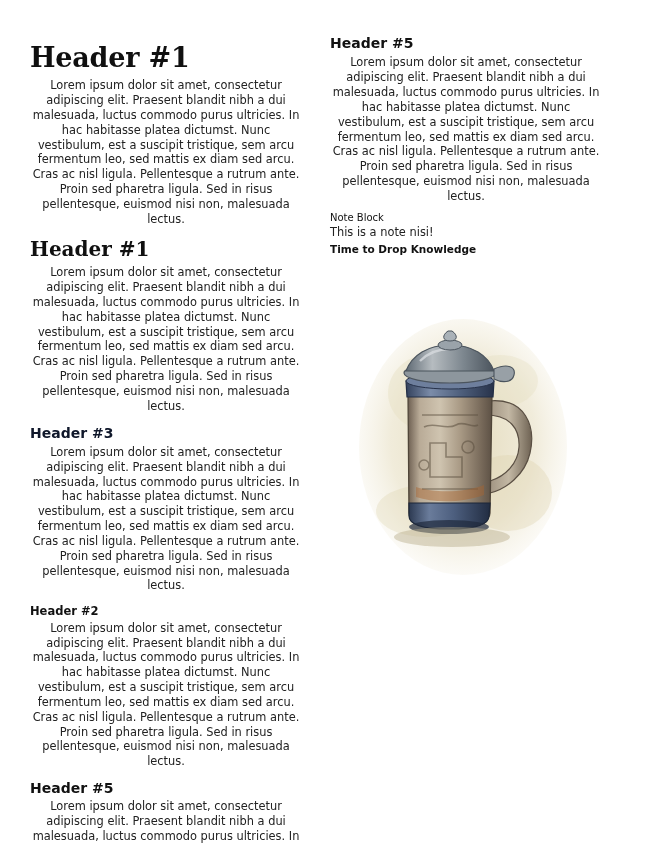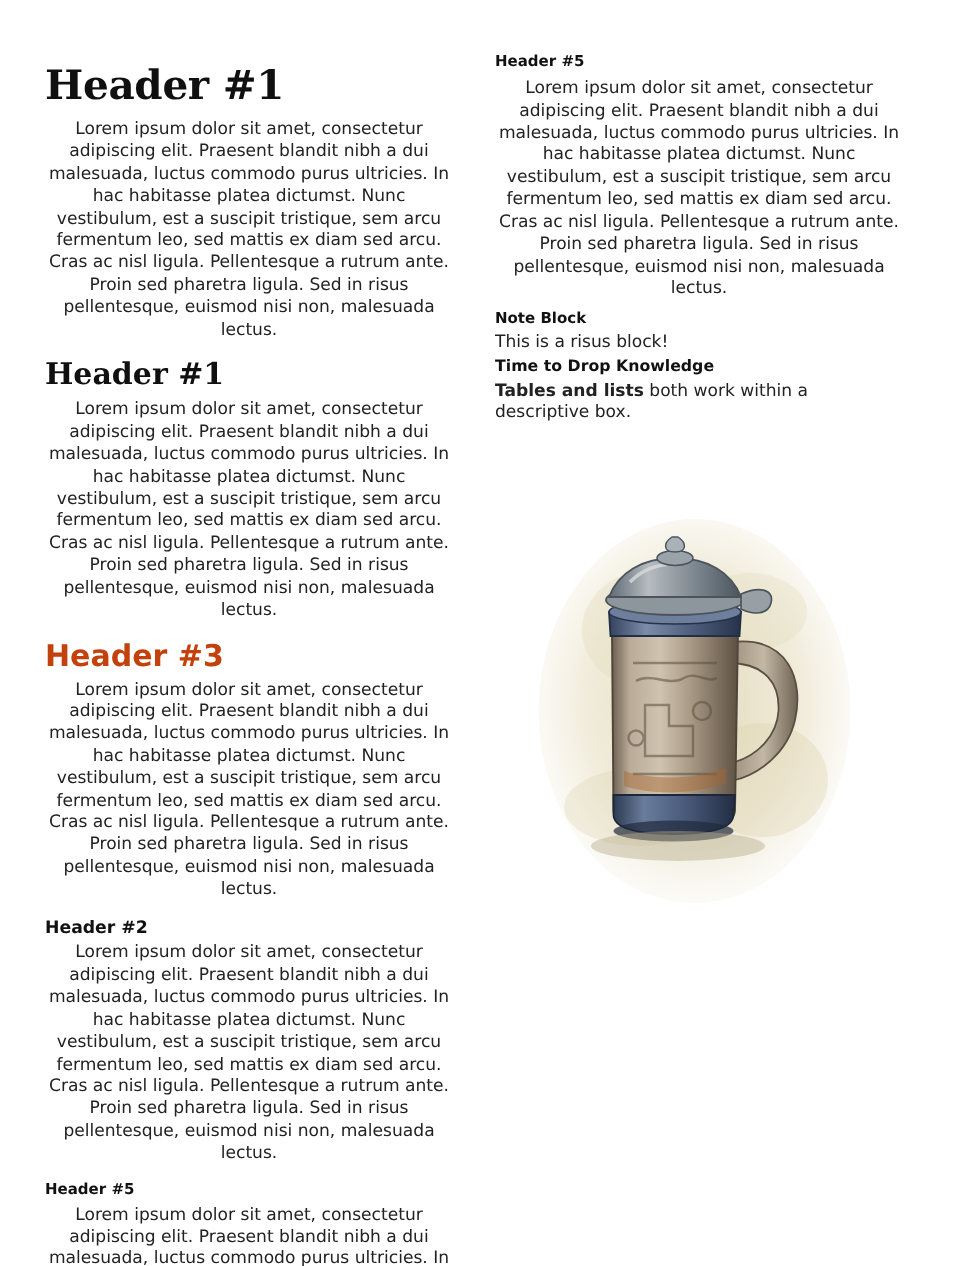--- a/index.html
+++ b/index.html
@@ -48,55 +48,55 @@
     font-family: "DejaVu Serif", serif;
     font-weight: bold;
     font-size: 20px;
     line-height: 1.08;
     margin: 12px 0 5px 0;
     color: #101010;
   }
   h3.h3 {
     font-family: "DejaVu Sans", sans-serif;
     font-weight: bold;
-    font-size: 20px;
+    font-size: 14px;
     line-height: 1.1;
     margin: 12px 0 4px 0;
-    color: #c2410c;
+    color: #0f172a;
   }
   h4.h4 {
     font-family: "DejaVu Sans", sans-serif;
     font-weight: bold;
     font-size: 11.5px;
     line-height: 1.1;
     margin: 12px 0 3px 0;
     color: #111111;
   }
   h5.h5 {
     font-family: "DejaVu Sans", sans-serif;
     font-weight: bold;
-    font-size: 10px;
+    font-size: 14px;
     line-height: 1.1;
     margin: 12px 0 3px 0;
     color: #111111;
   }
   .col-right h5.h5 {
     margin-top: 0;
     margin-bottom: 4px;
   }
   p.body {
     font-size: 11.4px;
     line-height: 1.30;
     margin: 0 0 2px 0;
     color: #222222;
     text-align: center;
   }
   .note-title {
     font-family: "DejaVu Sans", sans-serif;
-    font-weight: bold;
+    font-weight: normal;
     font-size: 10px;
     line-height: 1.1;
     margin: 8px 0 2px 0;
     color: #111111;
   }
   .note-text {
     font-size: 11.4px;
     line-height: 1.30;
     margin: 0 0 4px 0;
     color: #222222;
@@ -167,26 +167,25 @@
 
     <div class="col col-right">
 
       <section>
         <h5 class="h5">Header #5</h5>
         <p class="body">Lorem ipsum dolor sit amet, consectetur adipiscing elit. Praesent blandit nibh a dui malesuada, luctus commodo purus ultricies. In hac habitasse platea dictumst. Nunc vestibulum, est a suscipit tristique, sem arcu fermentum leo, sed mattis ex diam sed arcu. Cras ac nisl ligula. Pellentesque a rutrum ante. Proin sed pharetra ligula. Sed in risus pellentesque, euismod nisi non, malesuada lectus.</p>
       </section>
 
       <section>
         <div class="note-title">Note Block</div>
-        <div class="note-text">This is a risus block!</div>
+        <div class="note-text">This is a note nisi!</div>
       </section>
 
       <section>
         <div class="subhead">Time to Drop Knowledge</div>
-        <div class="desc-text"><span class="lead-bold">Tables and lists</span><span> both work within a descriptive box.</span></div>
       </section>
 
       <div class="illustration">
         <svg width="272" height="300" viewBox="0 0 272 300" xmlns="http://www.w3.org/2000/svg">
           <defs>
             <radialGradient id="wash" cx="50%" cy="48%" r="58%">
               <stop offset="0%" stop-color="#ddd3ae" stop-opacity="0.85"></stop>
               <stop offset="60%" stop-color="#e5dcbd" stop-opacity="0.55"></stop>
               <stop offset="100%" stop-color="#efe9d4" stop-opacity="0.05"></stop>
             </radialGradient>

